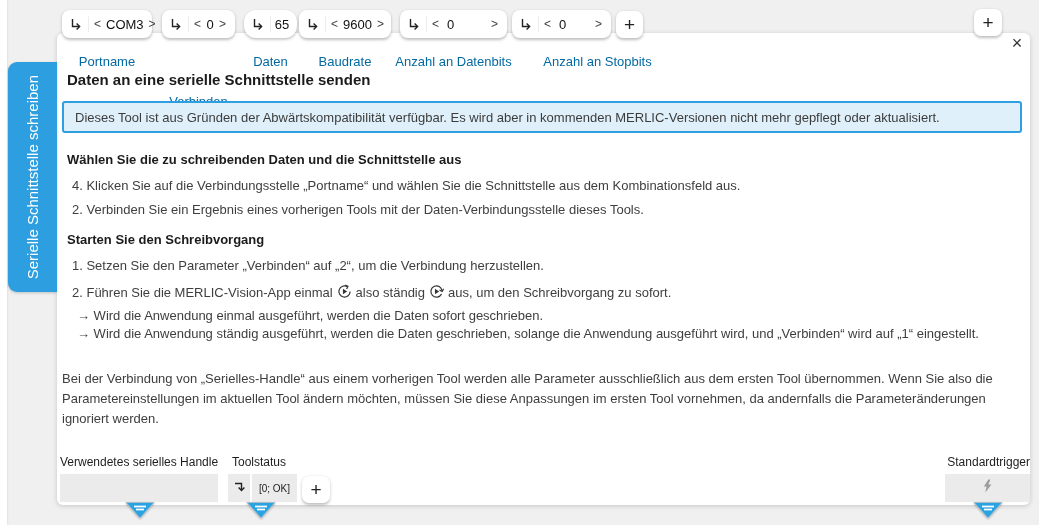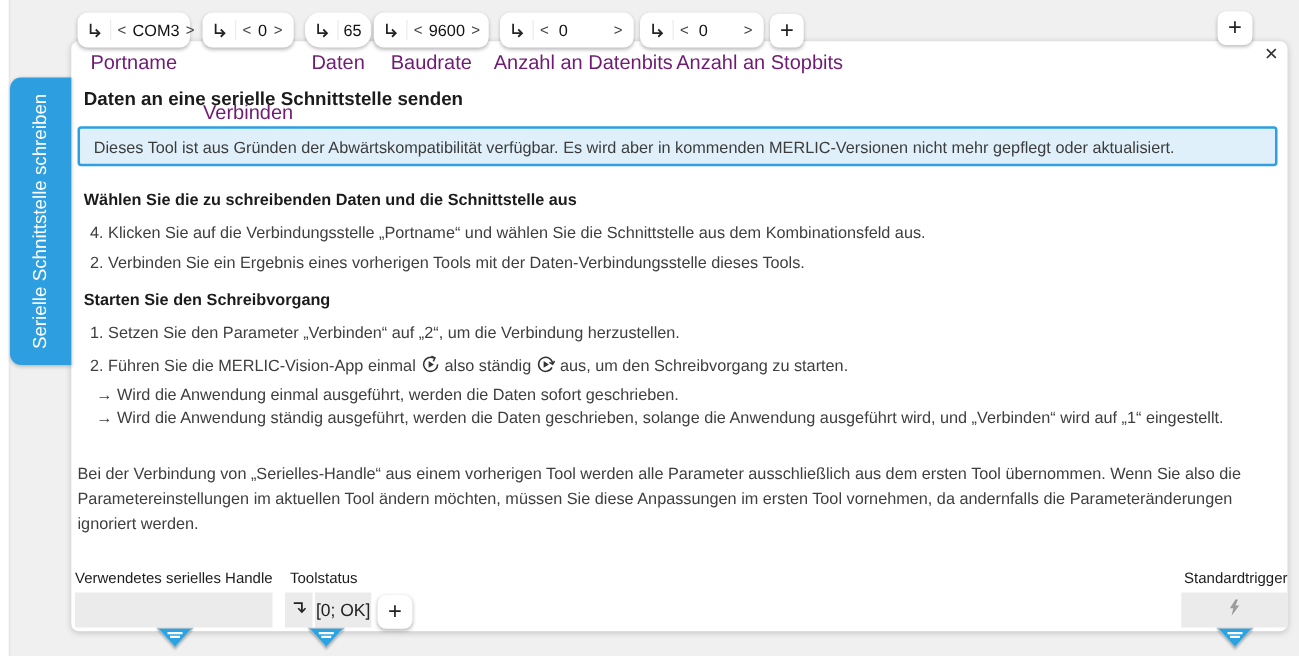--- a/index.html
+++ b/index.html
@@ -8,35 +8,35 @@
   .left-strip{position:absolute;left:0;top:0;width:7px;height:525px;background:#ffffff;box-shadow:1px 0 2px rgba(0,0,0,.06);}
   .panel{position:absolute;left:57px;top:33px;width:973px;height:472px;background:#ffffff;border-radius:6px;box-shadow:0 1px 5px rgba(0,0,0,.18);}
   .side-tab{position:absolute;left:8px;top:62px;width:49px;height:230px;background:#2d9fe0;border-radius:9px 0 0 9px;box-shadow:0 1px 3px rgba(0,0,0,.2);display:flex;align-items:center;justify-content:center;cursor:pointer;}
   .side-tab span{writing-mode:vertical-rl;transform:rotate(180deg);color:#fff;font-size:15px;white-space:nowrap;}
   
   .param{position:absolute;top:10px;height:28px;background:#fff;border-radius:8px;box-shadow:0 1.5px 3px rgba(0,0,0,.25);display:flex;align-items:center;padding:0 7px;gap:3px;font-size:13px;color:#111;box-sizing:border-box;}
   .pc-icon{display:flex;align-items:center;padding-right:6px;border-right:1px solid #ececec;height:16px;}
   .chev{color:#444;font-size:12px;padding:0 2px;cursor:pointer;line-height:1;}
   .pval{flex:1;text-align:center;white-space:nowrap;}
   .param.spread .pval{text-align:left;padding-left:3px;}
-  .plabel{position:absolute;top:42px;font-size:16px;color:#701a75;text-align:center;white-space:nowrap;}
+  .plabel{position:absolute;top:54px;font-size:13px;color:#0369a1;text-align:center;white-space:nowrap;}
   .round-btn{position:absolute;background:#fff;border:none;border-radius:7px;box-shadow:0 1.5px 3px rgba(0,0,0,.25);display:flex;align-items:center;justify-content:center;font-size:19px;font-weight:300;color:#222;cursor:pointer;font-family:inherit;padding:0;}
   .close-x{position:absolute;left:1005px;top:31px;width:24px;height:24px;display:flex;align-items:center;justify-content:center;font-size:18px;color:#333;cursor:pointer;}
   
   .h-title{position:absolute;left:67px;top:71px;font-size:15px;font-weight:bold;color:#1b1b1b;}
   .notice{position:absolute;left:62px;top:101px;width:960px;height:32px;background:#dff0fa;border:2px solid #2e9fe0;border-radius:3px;display:flex;align-items:center;padding:0 11px;font-size:13px;color:#3c3c3c;box-sizing:border-box;}
   .sec-h{position:absolute;left:67px;font-size:13px;font-weight:bold;color:#1b1b1b;white-space:nowrap;}
   .line{position:absolute;left:72px;font-size:13px;color:#3e3e3e;white-space:nowrap;}
   .subline{left:77px;}
   .para{position:absolute;left:62px;top:369px;width:952px;font-size:13px;color:#3e3e3e;line-height:20px;}
   .inl-ico{display:inline-block;vertical-align:-2px;margin:0 4px;}
   
   .blabel{position:absolute;top:455px;font-size:12px;color:#1d1d1d;white-space:nowrap;}
   .gbox{position:absolute;top:474px;height:28px;background:#ebebeb;box-sizing:border-box;}
-  .status-val{display:flex;align-items:center;justify-content:center;font-size:14px;color:#222;height:100%;}
+  .status-val{display:flex;align-items:center;justify-content:center;font-size:10px;color:#222;height:100%;}
   .tri{position:absolute;top:502px;filter:drop-shadow(0 1px 1px rgba(0,0,0,.25));}
 </style>
 </head>
 <body>
 
 <div class="stage">
 
   <div class="left-strip"></div>
 
   <div class="panel"></div>
@@ -141,21 +141,21 @@
   <div class="line" style="top:258px;">1. Setzen Sie den Parameter „Verbinden“ auf „2“, um die Verbindung herzustellen.</div>
   <div class="line" style="top:284px;">
     <span>2. Führen Sie die MERLIC-Vision-App einmal</span><span class="inl-ico"><svg width="15" height="15" viewBox="0 0 16 16">
           <path d="M14 8a6 6 0 1 1-3.1-5.3" fill="none" stroke="#333" stroke-width="1.3"></path>
           <path d="M8.7 1l3 1.4-1.4 3" fill="none" stroke="#333" stroke-width="1.3"></path>
           <path d="M6.3 5.1l4.5 2.9-4.5 2.9z" fill="#333"></path>
         </svg></span><span>also ständig</span><span class="inl-ico"><svg width="15" height="15" viewBox="0 0 16 16">
           <path d="M13.4 10.6a6 6 0 1 1 .6-2.9" fill="none" stroke="#333" stroke-width="1.3"></path>
           <path d="M11.2 6.3l2.8 1.6 1.6-2.8" fill="none" stroke="#333" stroke-width="1.3"></path>
           <path d="M6.3 5.1l4.5 2.9-4.5 2.9z" fill="#333"></path>
-        </svg></span><span>aus, um den Schreibvorgang zu starten.</span>
+        </svg></span><span>aus, um den Schreibvorgang zu sofort.</span>
   </div>
   <div class="line subline" style="top:308px;">→ Wird die Anwendung einmal ausgeführt, werden die Daten sofort geschrieben.</div>
   <div class="line subline" style="top:326px;">→ Wird die Anwendung ständig ausgeführt, werden die Daten geschrieben, solange die Anwendung ausgeführt wird, und „Verbinden“ wird auf „1“ eingestellt.</div>
 
   <div class="para">Bei der Verbindung von „Serielles-Handle“ aus einem vorherigen Tool werden alle Parameter ausschließlich aus dem ersten Tool übernommen. Wenn Sie also die Parametereinstellungen im aktuellen Tool ändern möchten, müssen Sie diese Anpassungen im ersten Tool vornehmen, da andernfalls die Parameteränderungen ignoriert werden.</div>
 
   <div class="blabel" style="left:60px;">Verwendetes serielles Handle</div>
   <div class="blabel" style="left:232px;">Toolstatus</div>
   <div class="blabel" style="left:945px;width:85px;text-align:right;">Standardtrigger</div>
 

